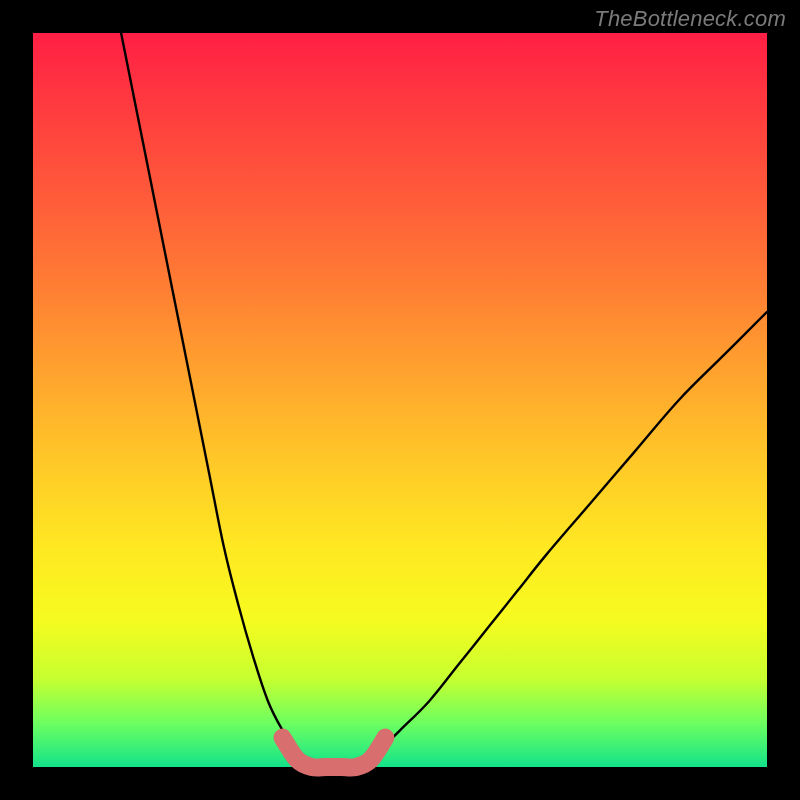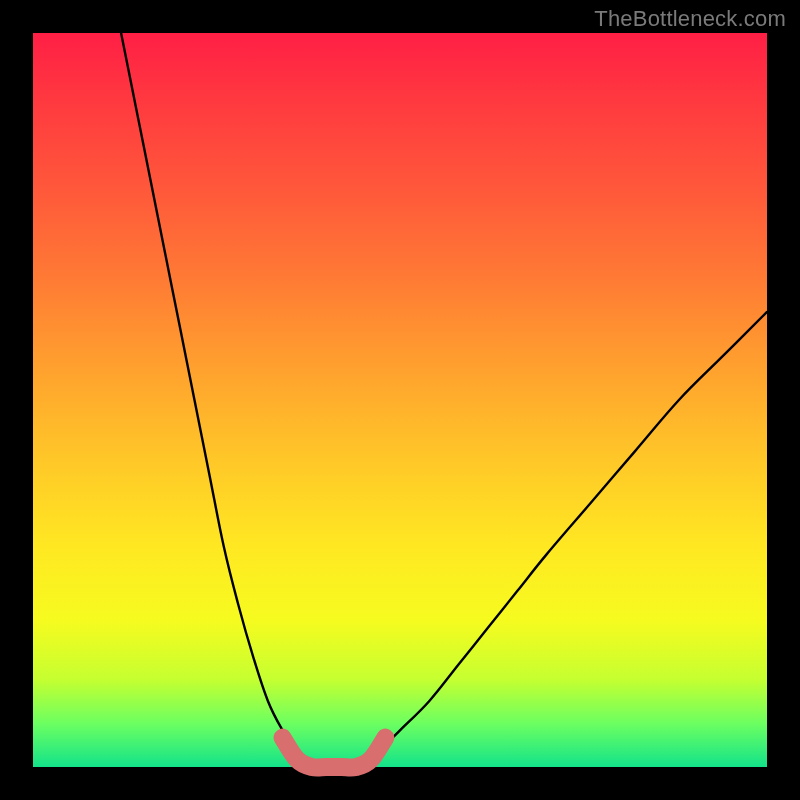--- a/index.html
+++ b/index.html
@@ -11,20 +11,21 @@
     overflow: hidden;
     font-family: Arial, Helvetica, sans-serif;
   }
   .frame {
     position: absolute;
     left: 0;
     top: 0;
     width: 800px;
     height: 800px;
     background: #000;
+    font-style: italic;
   }
   .plot-area {
     position: absolute;
     left: 33px;
     top: 33px;
     width: 734px;
     height: 734px;
     
     background: linear-gradient(to bottom,
       #ff1f45 0%,

